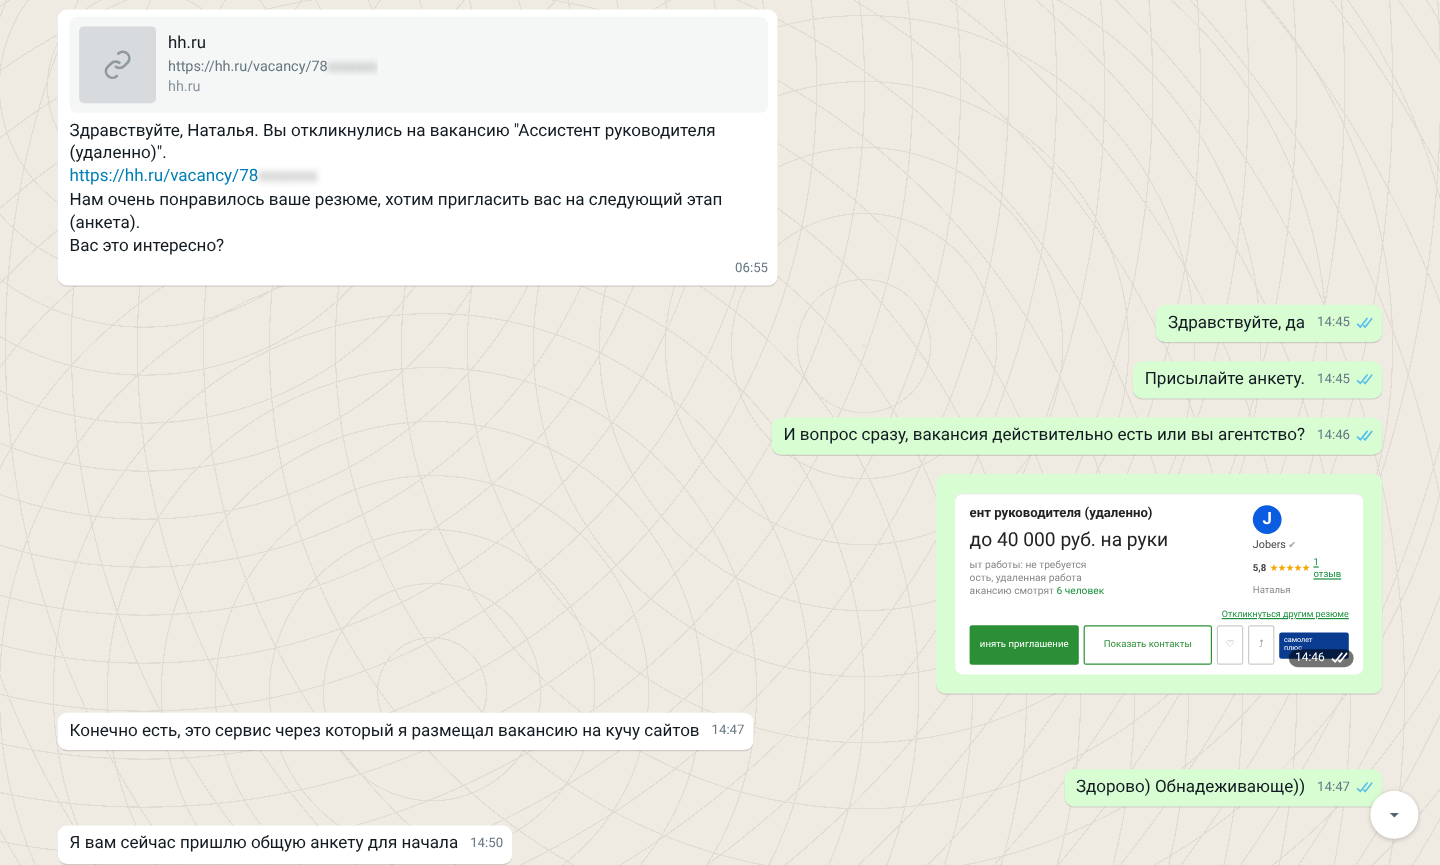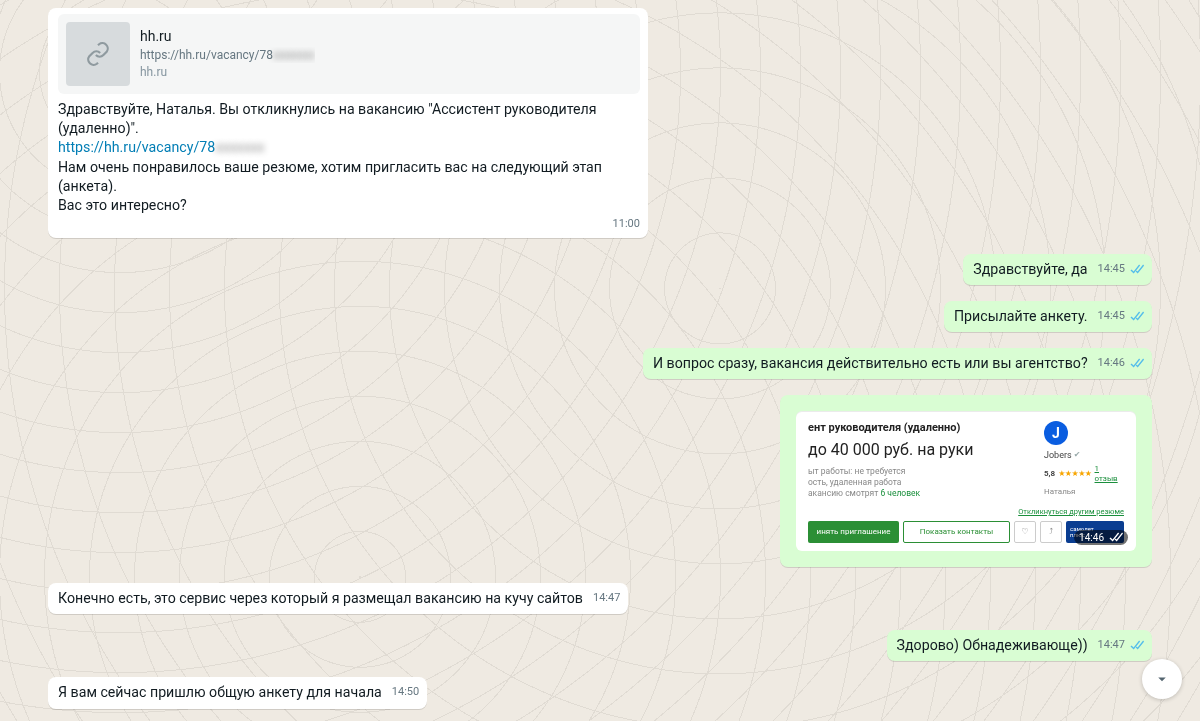--- a/index.html
+++ b/index.html
@@ -105,21 +105,21 @@
   .avatar { width: 24px; height: 24px; border-radius: 50%; background: #0a5de0; color: #fff; display: flex; align-items: center; justify-content: center; font-size: 14px; font-weight: 700; }
   .comp-name { font-size: 9px; color: #444; margin-top: 4px; display:flex; align-items:center; gap:2px;}
   .comp-name .verify { color:#9aa; font-size:8px; }
   .rating { font-size: 8px; color: #444; margin-top: 2px; display:flex; align-items:center; gap:3px;}
   .stars { color: #f7a500; letter-spacing: -0.5px; }
   .rev { color: #1a8f3c; text-decoration: underline; }
   .city { font-size: 8px; color: #888; margin-top: 2px; }
   .img-actions {
     display:flex; gap:4px; padding: 0 12px 8px 12px; align-items:center;
   }
-  .btn { display:flex; align-items:center; justify-content:center; height: 22px; font-size: 8px; border-radius:2px;}
+  .btn { display:flex; align-items:center; justify-content:center; height: 33px; font-size: 8px; border-radius:2px;}
   .btn.green { background:#2b8f35; color:#fff; flex:1.3; }
   .btn.outline { border:1px solid #2b8f35; color:#2b8f35; flex:1.5; }
   .btn.sq { border:1px solid #ccc; color:#888; width:22px; }
   .promo { width: 58px; height:22px; background:#0a3d91; color:#fff; font-size:6px; display:flex; flex-direction:column; align-items:flex-start; justify-content:center; padding:0 4px; border-radius:2px; line-height:1.1;}
   .other-resume { font-size:7.5px; color:#1a8f3c; text-decoration:underline; text-align:right; padding: 0 12px 4px 0; }
   .img-time {
     position: absolute; right: 8px; bottom: 6px;
     background: rgba(0,0,0,0.55); color: #fff;
     font-size: 10px; padding: 1px 5px; border-radius: 8px;
     display: inline-flex; align-items: center; gap: 3px;
@@ -156,21 +156,21 @@
         <div class="lp-text">
           <div class="lp-title">hh.ru</div>
           <div class="lp-url"><span>https://hh.ru/vacancy/78</span><span class="blur">xxxxxxx</span></div>
           <div class="lp-domain">hh.ru</div>
         </div>
       </div>
       <div class="body-text"><span>Здравствуйте, Наталья. Вы откликнулись на вакансию "Ассистент руководителя (удаленно)".</span>
 <a href="#" class="link"><span>https://hh.ru/vacancy/78</span><span class="blur">xxxxxxx</span></a>
 <span>Нам очень понравилось ваше резюме, хотим пригласить вас на следующий этап (анкета).
 Вас это интересно?</span></div>
-      <span class="meta">11:00</span>
+      <span class="meta">06:55</span>
     </div>
   </div>
 
   <div class="row out">
     <div class="bubble out">
       <span class="body-text">Здравствуйте, да</span>
       <span class="meta">
         <span>14:45</span>
         <span class="checks">
             <svg viewBox="0 0 16 11">

